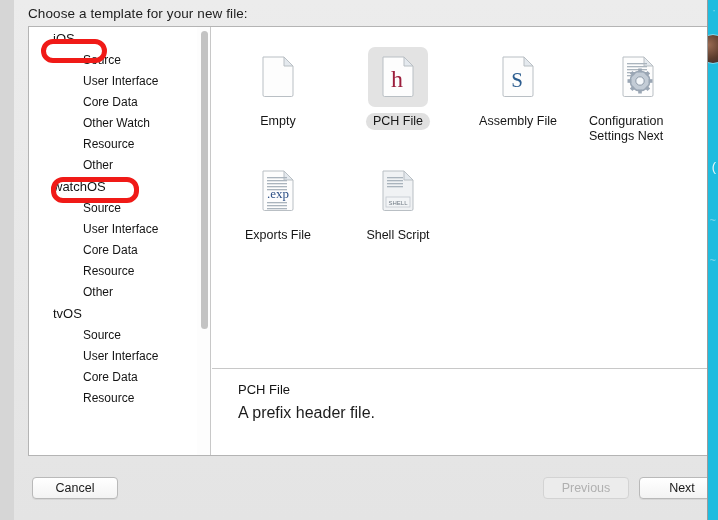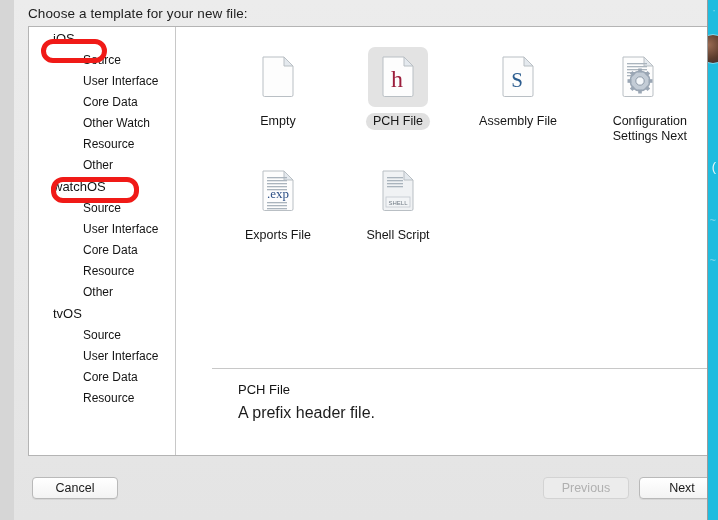--- a/index.html
+++ b/index.html
@@ -50,21 +50,21 @@
     position: absolute; left: 14px; top: 26px;
     width: 696px; height: 430px;
     background: #ffffff;
     border: 1px solid #b4b4b4;
     overflow: hidden;
   }
 
   
   #sidebar {
     position: absolute; left: 0; top: 0;
-    width: 147px; height: 430px;
+    width: 182px; height: 430px;
     background: #ffffff;
     border-right: 1px solid #c8c8c8;
     overflow: hidden;
   }
   .grp { font-size: 13px; color: #141414; padding: 3.5px 0 3.5px 24px; }
   .itm { font-size: 12px; color: #141414; padding: 3.5px 0 3.5px 54px; }
 
   #sb-scrollbar {
     position: absolute; left: 168px; top: 0; width: 14px; height: 430px;
     background: #fdfdfd;
@@ -90,21 +90,21 @@
     align-items: center; padding-top: 6px; padding-bottom: 10px;
   }
   .ic-wrap {
     width: 60px; height: 60px; display: flex;
     align-items: center; justify-content: center;
     border-radius: 7px;
   }
   .cell.selected .ic-wrap { background: #e3e3e3; }
   .cap {
     margin-top: 6px; font-size: 12.5px; color: #161616;
-    text-align: right; line-height: 15px; max-width: 112px;
+    text-align: left; line-height: 15px; max-width: 112px;
     padding: 1px 7px; border-radius: 9px;
   }
   .cell.selected .cap { background: #e0e0e0; }
 
   
   #desc-pane {
     position: absolute; left: 183px; top: 343px;
     width: 513px; height: 87px; background: #ffffff;
   }
   #desc-title { position: absolute; left: 26px; top: 12px; font-size: 13px; color: #141414; }

